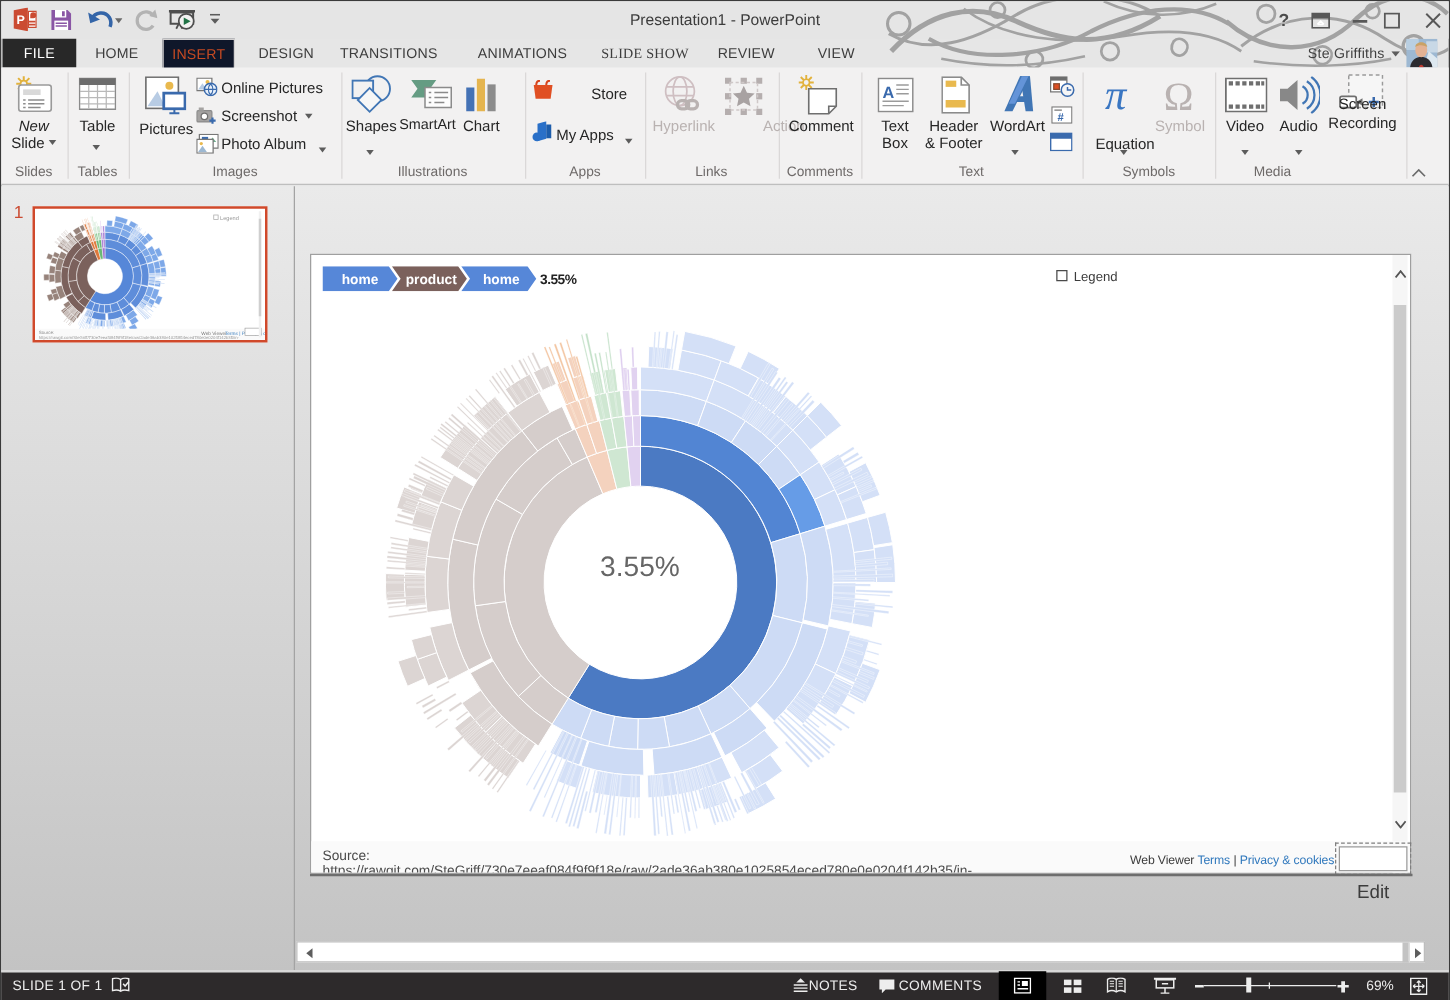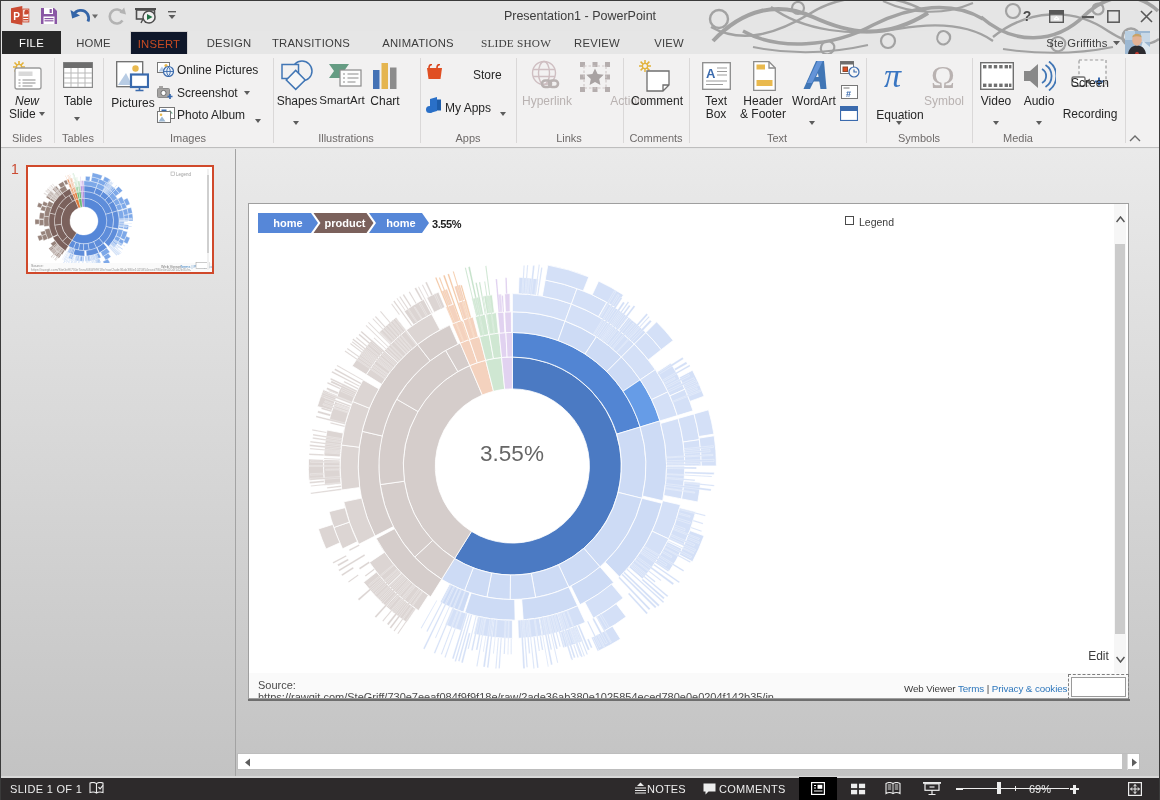--- a/index.html
+++ b/index.html
@@ -384,21 +384,21 @@
 <div class="blabel" style="left:1012px;top:93px;width:52px;">Audio</div>
 <div class="abs" style="left:1035px;top:112px"><span class="dar"></span></div>
 
 <svg class="abs" style="left:1070px;top:58px" width="36" height="34" viewBox="0 0 36 34">
 <rect x="8" y="1" width="27" height="26" fill="#f6f6f6" stroke="#9a9a9a" stroke-width="1.2" stroke-dasharray="3 2.4"></rect>
 <rect x="1" y="18" width="13" height="9" rx="1.5" fill="#fff" stroke="#6f6f6f" stroke-width="1.4"></rect>
 <path d="M14 22.5 L19 19.5 V25.5 Z" fill="#6f6f6f"></path>
 <path d="M24 22.5 h8 M28 18.5 v8" stroke="#3a6aad" stroke-width="2"></path>
 </svg>
 <div class="blabel" style="left:1060px;top:75px;width:58px;">Screen</div>
-<div class="blabel" style="left:1060px;top:106px;width:58px;">Recording</div>
+<div class="blabel" style="left:1060px;top:90px;width:58px;">Recording</div>
 
 <div class="abs" style="left:0;top:148px;width:1158px;height:628px;background:linear-gradient(#eaeaea,#c3c3c3);"></div>
 <div class="abs" style="left:234px;top:148px;width:1px;height:628px;background:#a3a3a3;"></div>
 
 <div class="abs" style="left:10px;top:160px;font-size:14px;color:#cb4b32;">1</div>
 <div class="abs" style="left:25px;top:164px;width:188px;height:109px;background:#fff;border:2px solid #d0492b;"></div>
 <svg class="abs" style="left:27px;top:166px" width="184" height="105" viewBox="0 0 184 105">
 <g>
 <g stroke="#fff" stroke-width="0.35" stroke-linejoin="round">
 <path d="M56.0 31.2A22.8 22.8 0 1 1 43.9 73.3L48.6 65.9A14.0 14.0 0 1 0 56.0 40.0Z" fill="#5687d8"></path>
@@ -1045,21 +1045,21 @@
 <div class="abs" style="left:1114px;top:243px;width:10px;height:390px;background:#cbcbcb;"></div>
 <svg class="abs" style="left:1115px;top:655px" width="9" height="7" viewBox="0 0 9 7">
       <path d="M0.5 1 L4.5 6 L8.5 1" stroke="#555" stroke-width="1.5" fill="none"></path>
     </svg>
 
 <div class="abs" style="left:248px;top:672px;width:879px;height:25px;background:#fafafa;"></div>
 <div class="abs" style="left:257px;top:678px;font-size:11px;color:#4a4a4a;">Source:</div>
 <div class="abs" style="left:257px;top:690px;width:860px;height:7px;overflow:hidden;font-size:11px;color:#4a4a4a;">https://rawgit.com/SteGriff/730e7eeaf084f9f9f18e/raw/2ade36ab380e1025854eced780e0e0204f142b35/in-</div>
 <div class="abs" style="left:903px;top:682px;font-size:9.8px;letter-spacing:-0.1px;color:#3c3c3c;white-space:nowrap;">Web Viewer <span style="color:#2e77bc">Terms</span> | <span style="color:#2e77bc">Privacy &amp; cookies</span></div>
 <div class="abs" style="left:1070px;top:676px;width:55px;height:20px;background:#fff;border:1px solid #9a9a9a;outline:1.2px dashed #7f7f7f;outline-offset:2px;"></div>
-<div class="abs" style="left:1070px;top:648px;width:55px;text-align:center;font-size:12px;color:#3c3c3c;">Edit</div>
+<div class="abs" style="left:1070px;top:704px;width:55px;text-align:center;font-size:15px;color:#3c3c3c;">Edit</div>
 <div class="abs" style="left:247px;top:698px;width:882px;height:2px;background:#6e6e6e;"></div>
 
 <div class="abs" style="left:0;top:777px;width:1158px;height:23px;background:#2d2a2b;"></div>
 <div class="abs" style="left:9px;top:782px;font-size:11px;color:#ededed;letter-spacing:.3px;">SLIDE 1 OF 1</div>
 <svg class="abs" style="left:88px;top:781px" width="17" height="13" viewBox="0 0 17 13">
 <path d="M1 1 C3.5 0, 6 0.5, 7.5 1.6 C9 0.5, 11.5 0, 14 1 V10.5 C11.5 9.7, 9 10, 7.5 11 C6 10, 3.5 9.7, 1 10.5 Z" fill="none" stroke="#ededed" stroke-width="1.1"></path>
 <path d="M7.5 1.6 V11" stroke="#ededed" stroke-width="1.1"></path>
 <path d="M9.5 5 l1.6 1.8 L14 3.4" stroke="#ededed" stroke-width="1.2" fill="none"></path>
 </svg>
 <svg class="abs" style="left:633px;top:781px" width="13" height="13" viewBox="0 0 13 13">
@@ -1094,17 +1094,17 @@
 <rect x="2" y="1.8" width="14" height="6.5" fill="none" stroke="#ededed" stroke-width="1.2"></rect>
 <path d="M9 8.3 V12 M5.5 12.5 h7" stroke="#ededed" stroke-width="1.2"></path>
 <path d="M6.5 5 h5" stroke="#ededed" stroke-width="1.2"></path>
 </svg>
 <div class="abs" style="left:955px;top:786.5px;width:7px;height:2.2px;background:#ededed;"></div>
 <div class="abs" style="left:962px;top:787px;width:106px;height:1px;background:#ededed;"></div>
 <div class="abs" style="left:1014px;top:785px;width:1px;height:5px;background:#ededed;"></div>
 <div class="abs" style="left:996px;top:781px;width:4px;height:12px;background:#ededed;"></div>
 <div class="abs" style="left:1069px;top:787px;width:9px;height:2.2px;background:#ededed;"></div>
 <div class="abs" style="left:1072.4px;top:783.6px;width:2.2px;height:9px;background:#ededed;"></div>
-<div class="abs" style="left:1028px;top:782px;font-size:11px;color:#ededed;">69%</div>
+<div class="abs" style="left:1092px;top:782px;font-size:11px;color:#ededed;">69%</div>
 <svg class="abs" style="left:1127px;top:781px" width="14" height="14" viewBox="0 0 14 14">
 <rect x="0.6" y="0.6" width="12.8" height="12.8" fill="none" stroke="#ededed" stroke-width="1.2"></rect>
 <path d="M7 2.5 V11.5 M2.5 7 H11.5 M7 2.5 l-1.5 1.8 M7 2.5 l1.5 1.8 M7 11.5 l-1.5 -1.8 M7 11.5 l1.5 -1.8 M2.5 7 l1.8 -1.5 M2.5 7 l1.8 1.5 M11.5 7 l-1.8 -1.5 M11.5 7 l-1.8 1.5" stroke="#ededed" stroke-width="1" fill="none"></path>
 </svg>
 </div>
 </body></html>

